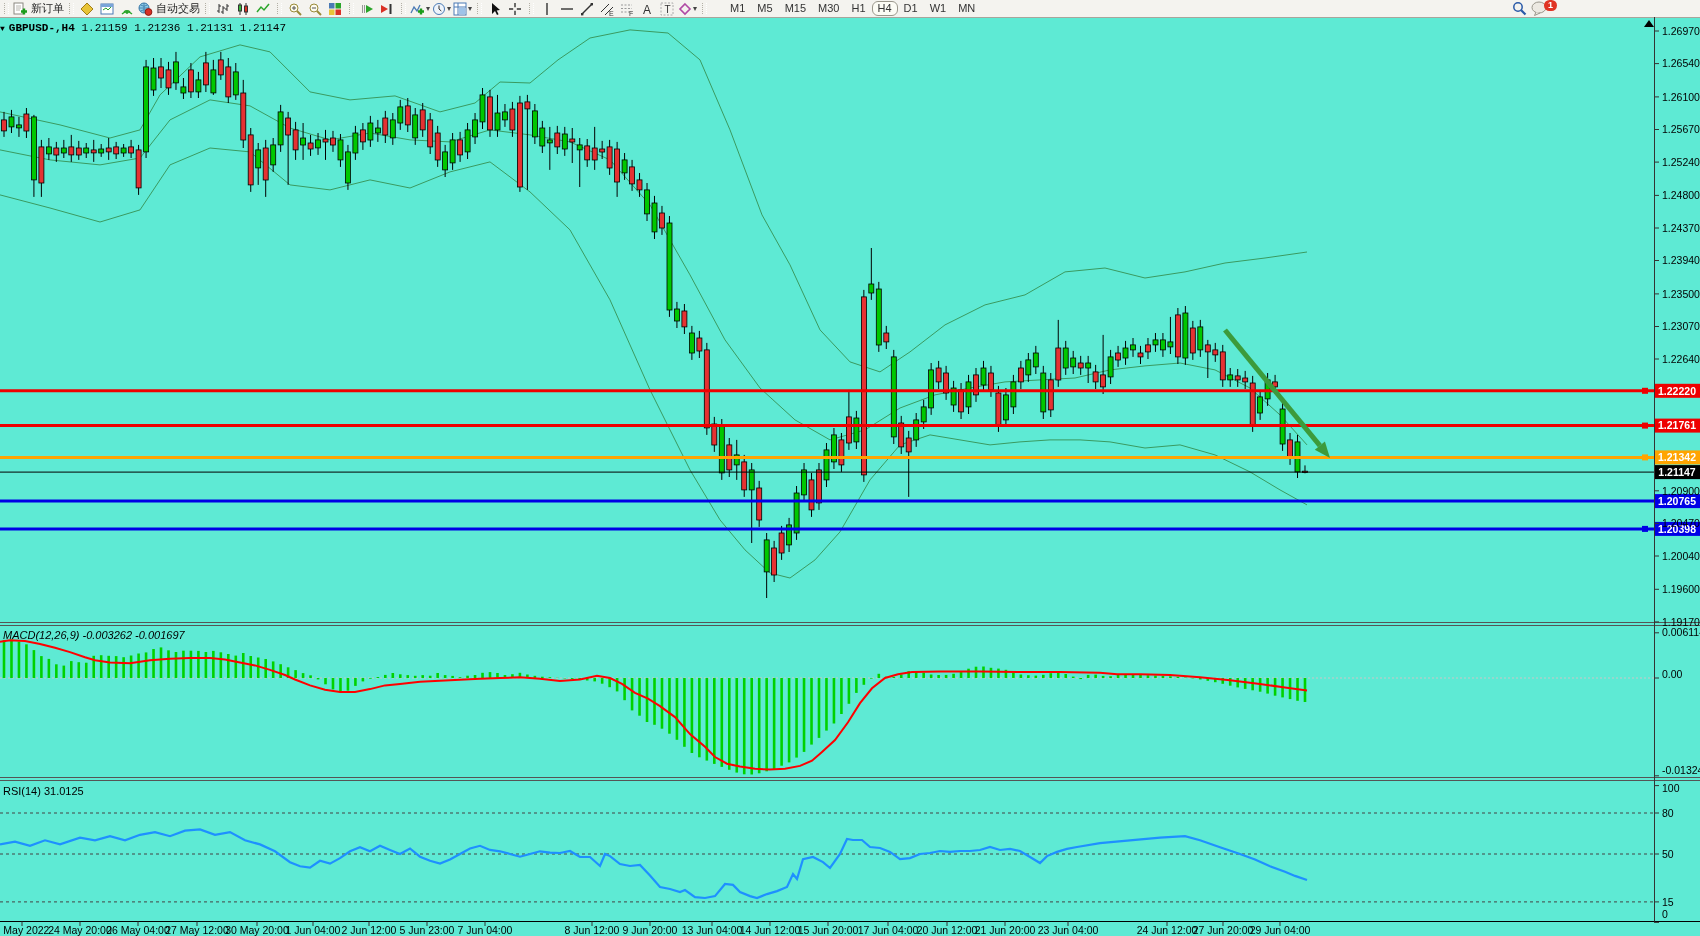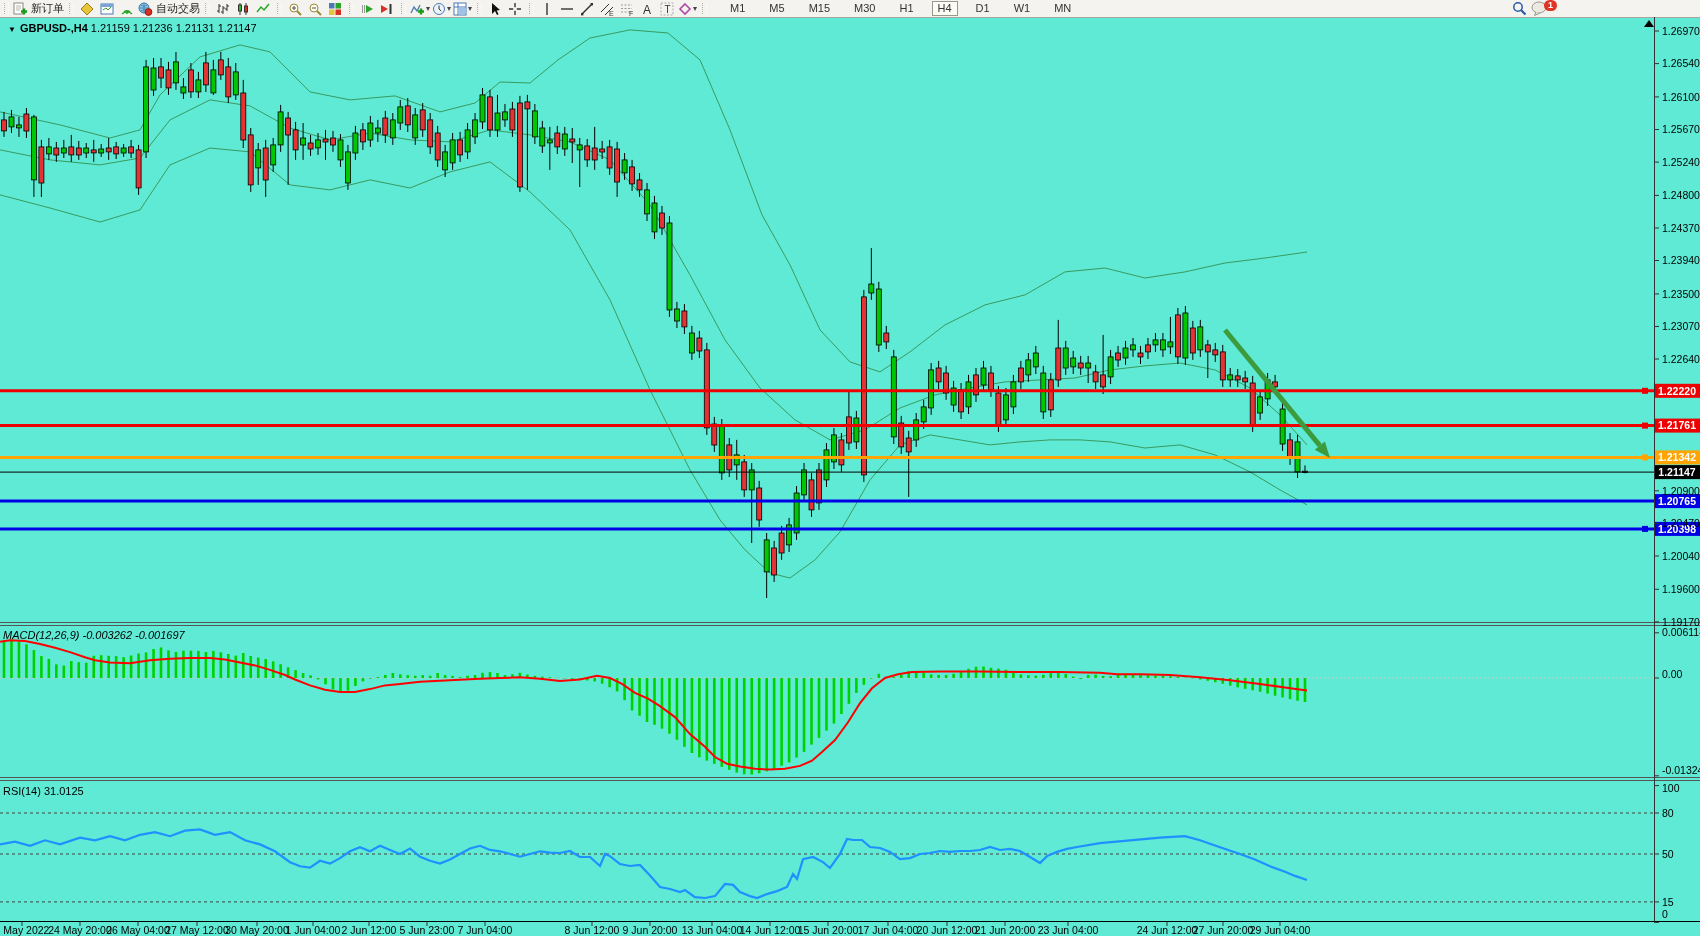--- a/index.html
+++ b/index.html
@@ -8,27 +8,27 @@
   
   #toolbar{position:absolute;left:0;top:0;width:1700px;height:17px;background:#f4f3ef;
            border-bottom:1px solid #a8a59c;display:flex;align-items:center;font-size:11px;color:#222;}
   .grip{width:3px;height:11px;border-left:1px dotted #b3b0a6;border-right:1px dotted #fff;margin:0 3px 0 4px;}
   .tbi{height:15px;min-width:18px;display:inline-flex;align-items:center;justify-content:center;
        padding:0 1px;cursor:default;}
   .tbi svg{display:block}
   .tbi .lbl{margin-left:3px;white-space:nowrap;}
   .dd{font-size:8px;color:#444;margin-left:1px;}
   .tf{padding:0 6px;height:15px;line-height:15px;color:#333;}
-  .tf.active{background:#fcfcf5;outline:1px solid #9a978c;outline-offset:-1px;}
+  .tf.active{background:#fcfcf5;outline:1px solid #9a978c;outline-offset:-1px;border-radius:6px;}
   #tb-right{margin-left:auto;margin-right:138px;display:flex;align-items:center;}
   .badge{position:relative;top:-3px;left:-4px;background:#e03424;color:#fff;border-radius:7px;
          font-size:9px;font-weight:bold;padding:0 4px;line-height:11px;}
   
   .ovl{position:absolute;font-size:11px;color:#000;white-space:pre;}
-  #sym-title{left:8px;top:22px;}
+  #sym-title{left:0;top:22px;font-family:Liberation Mono, monospace;}
   #sym-title .tri{font-size:8px;margin-right:4px;}
   #macd-label{left:3px;top:629px;font-style:italic;}
   #rsi-label{left:3px;top:785px;text-align:right;}
   svg text{font-family:"Liberation Sans",sans-serif;}
 </style>
 </head>
 <body>
 
 <div id="root">
   <div id="toolbar">
@@ -199,21 +199,21 @@
           <text x="4.5" y="11" font-size="10" fill="#333">T</text>
         </svg>
       </span>
       <span class="tbi">
         <svg width="14" height="14">
           <polygon points="7,2 12,7 7,12 2,7" fill="none" stroke="#b04aa5" stroke-width="1.6"></polygon>
         </svg>
         <span class="dd">▾</span>
       </span>
       <span class="grip"></span>
-      <span style="display: flex; margin-left: 14px; gap: 12px;">
+      <span style="display: flex; margin-left: 14px;">
         <span class="tf">M1</span>
         <span class="tf">M5</span>
         <span class="tf">M15</span>
         <span class="tf">M30</span>
         <span class="tf">H1</span>
         <span class="tf active">H4</span>
         <span class="tf">D1</span>
         <span class="tf">W1</span>
         <span class="tf">MN</span>
       </span>

